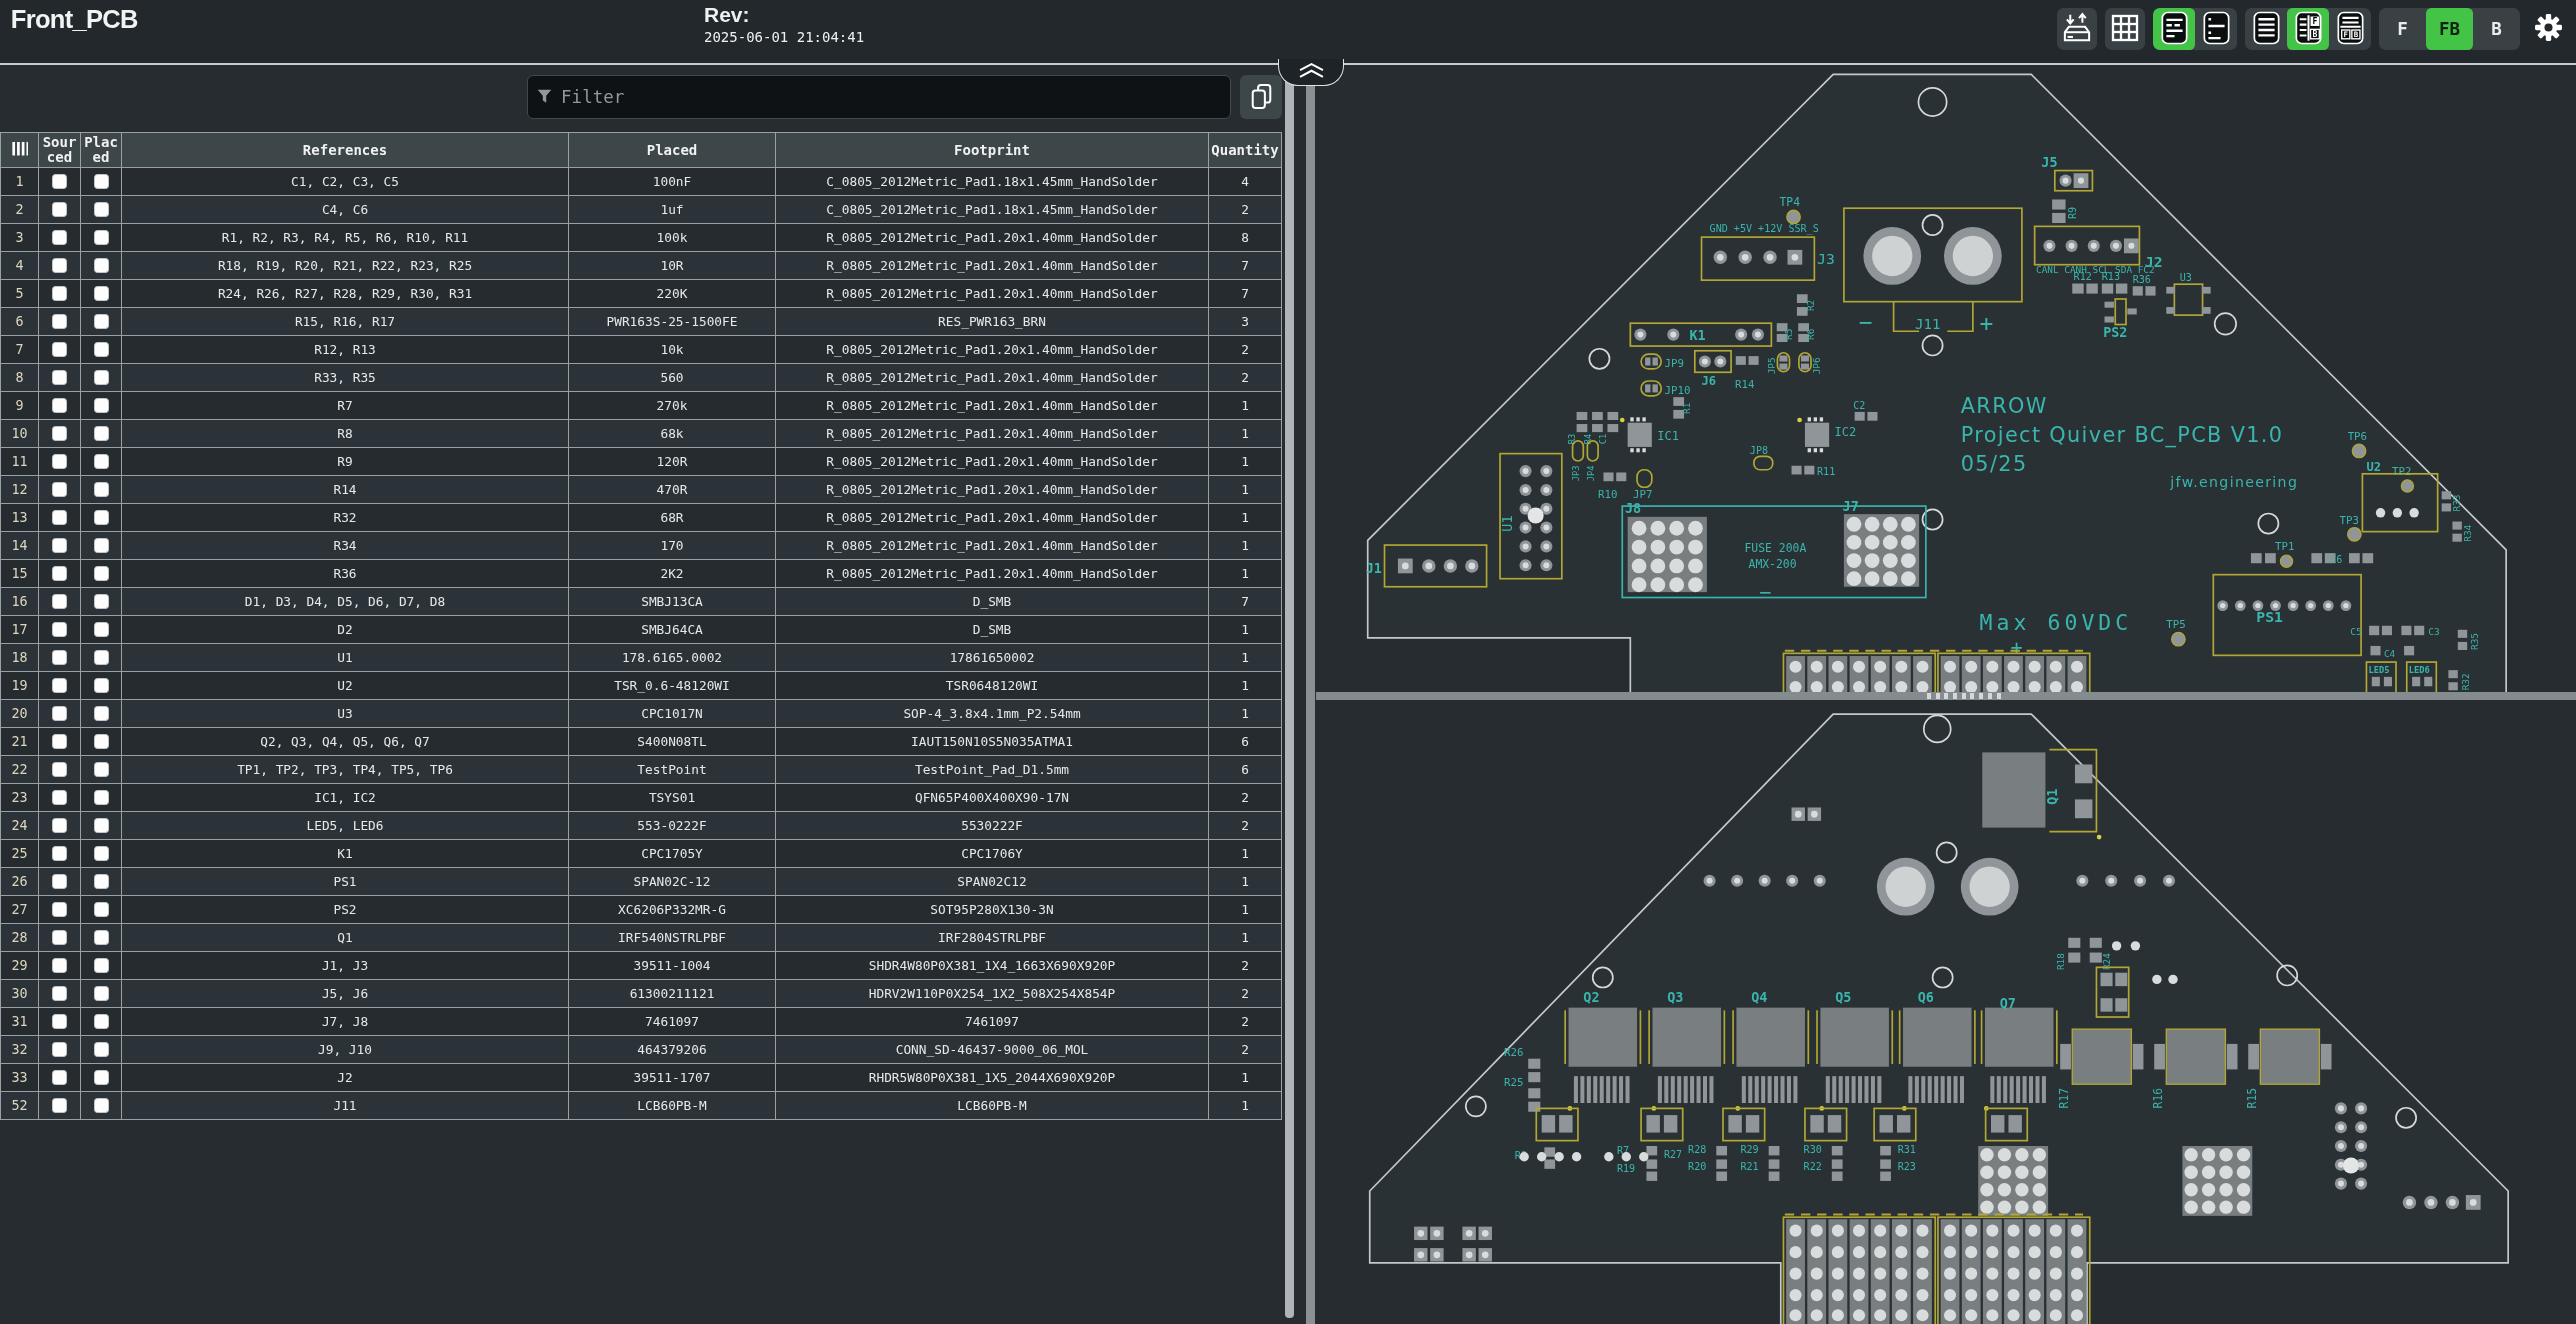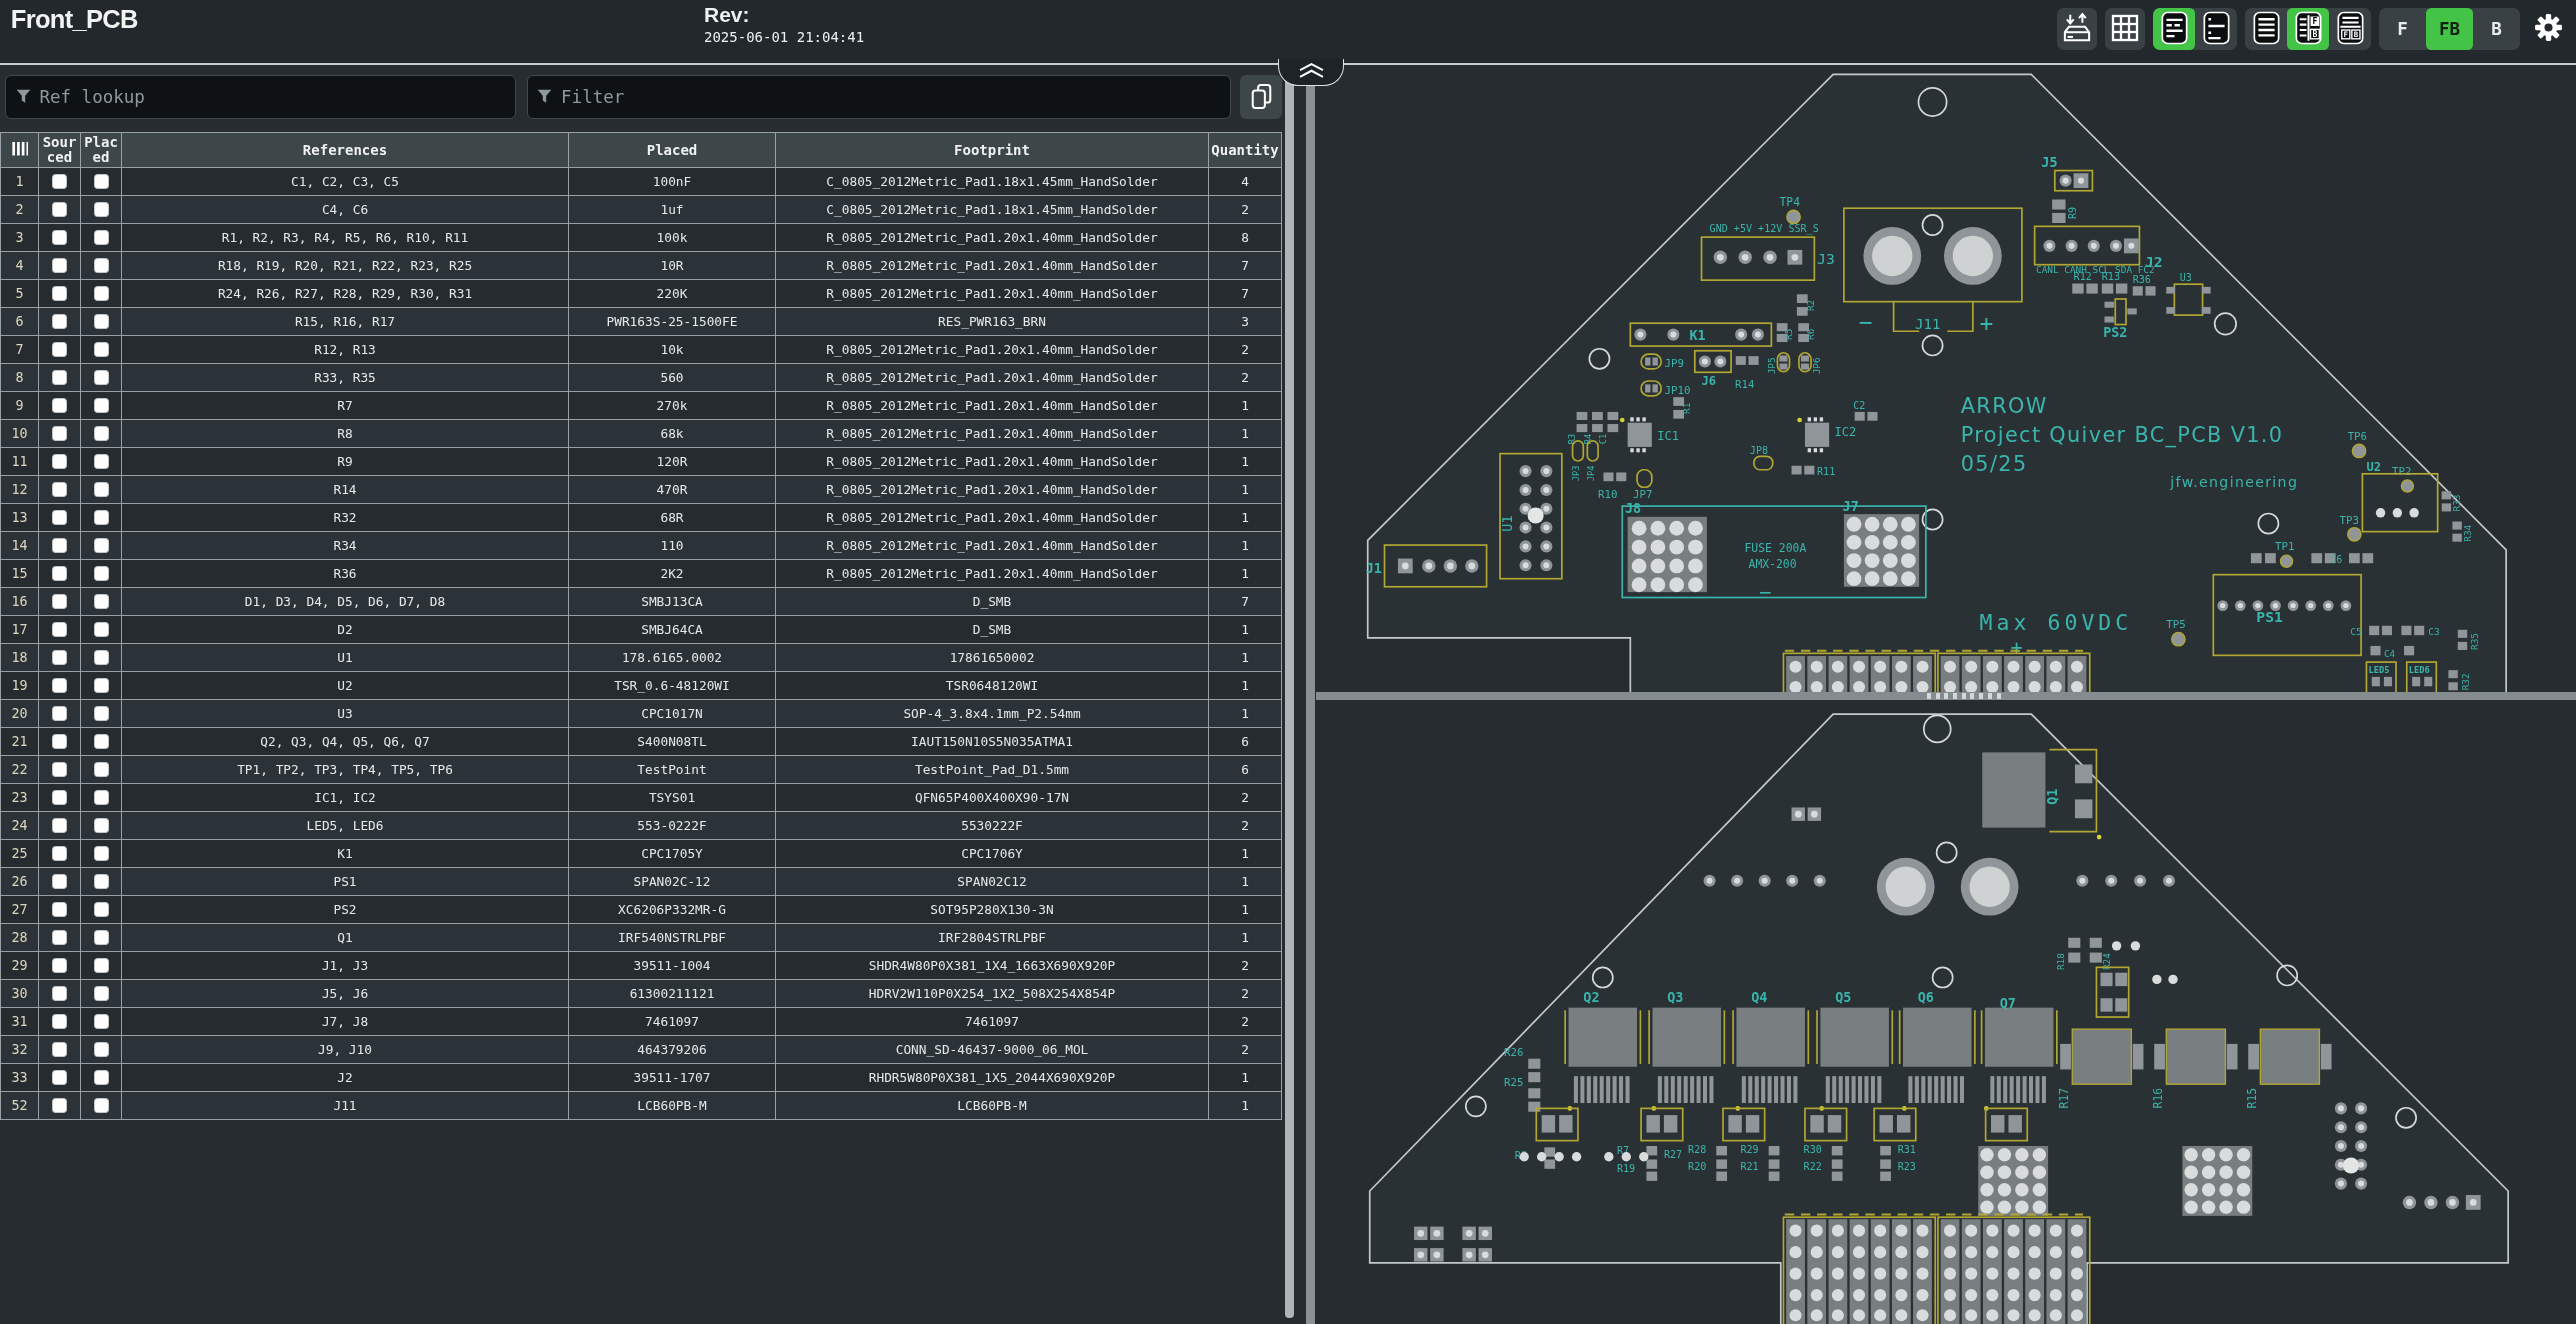--- a/index.html
+++ b/index.html
@@ -195,28 +195,20 @@
             </g>
             <circle cx="26" cy="26" r="6" fill="#22282b"></circle>
           </svg>
       </span>
     </div>
   </div>
 </div>
 
 <div id="bompanel">
   <div id="searchrow">
-    <div class="searchbox" id="reflookup">
-      <span>
-        <svg width="15" height="15" viewBox="0 0 22 22">
-            <path d="M1 1 h20 l-7.5 9 v10 l-5 -3 v-7 Z" fill="#8f999d"></path>
-          </svg>
-      </span>
-      <input type="text" placeholder="Ref lookup" style="">
-    </div>
     <div class="searchbox" id="filterbox">
       <span>
         <svg width="15" height="15" viewBox="0 0 22 22">
             <path d="M1 1 h20 l-7.5 9 v10 l-5 -3 v-7 Z" fill="#8f999d"></path>
           </svg>
       </span>
       <input type="text" placeholder="Filter" style="">
     </div>
     <div id="copybtn">
       <span>
@@ -434,21 +426,21 @@
           </tr>
           <tr class="even">
             <td class="num">14</td>
             <td>
               <input class="cb" type="checkbox" style="">
             </td>
             <td>
               <input class="cb" type="checkbox" style="">
             </td>
             <td>R34</td>
-            <td>110</td>
+            <td>170</td>
             <td>R_0805_2012Metric_Pad1.20x1.40mm_HandSolder</td>
             <td>1</td>
           </tr>
           <tr class="odd">
             <td class="num">15</td>
             <td>
               <input class="cb" type="checkbox" style="">
             </td>
             <td>
               <input class="cb" type="checkbox" style="">

